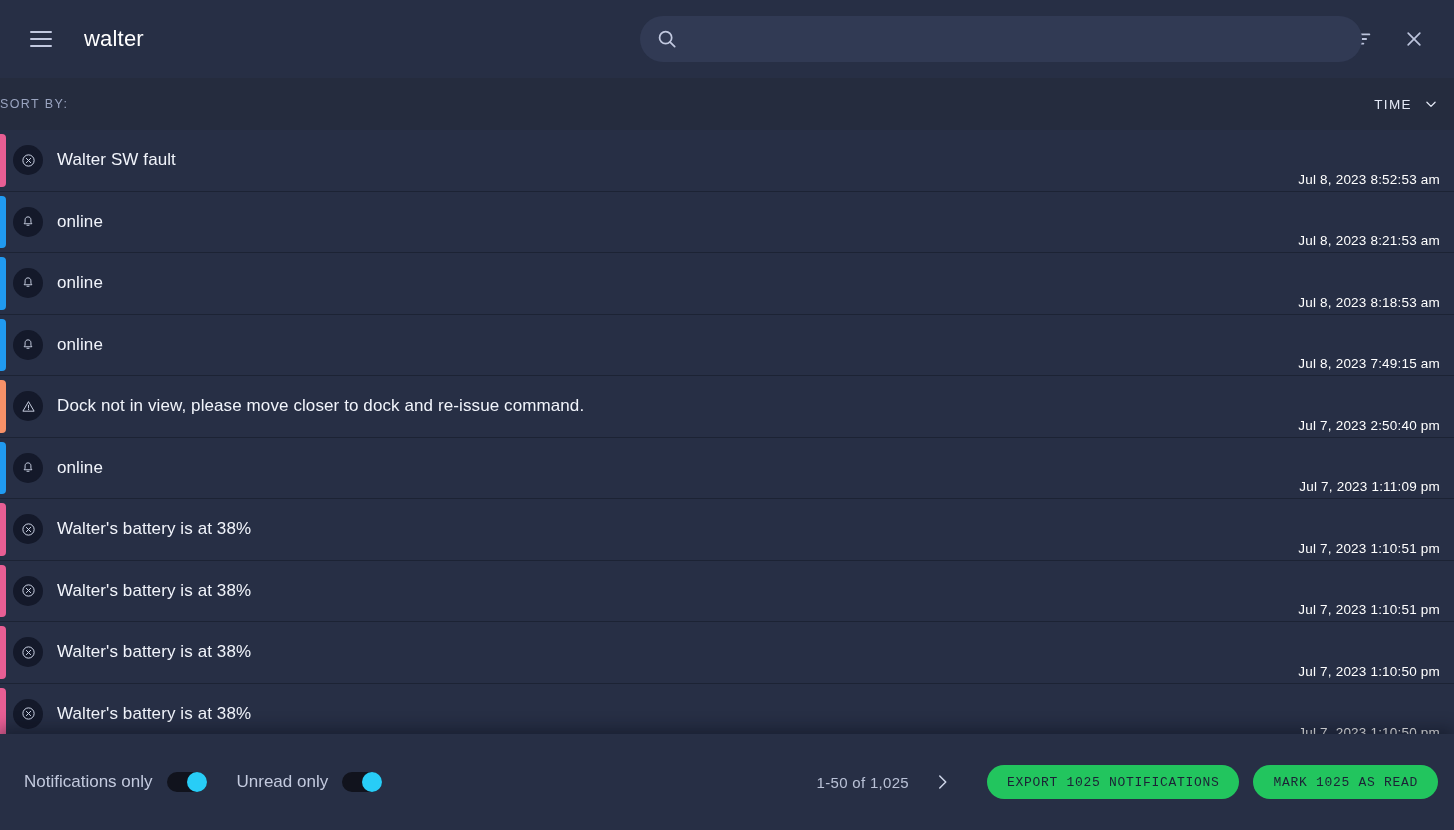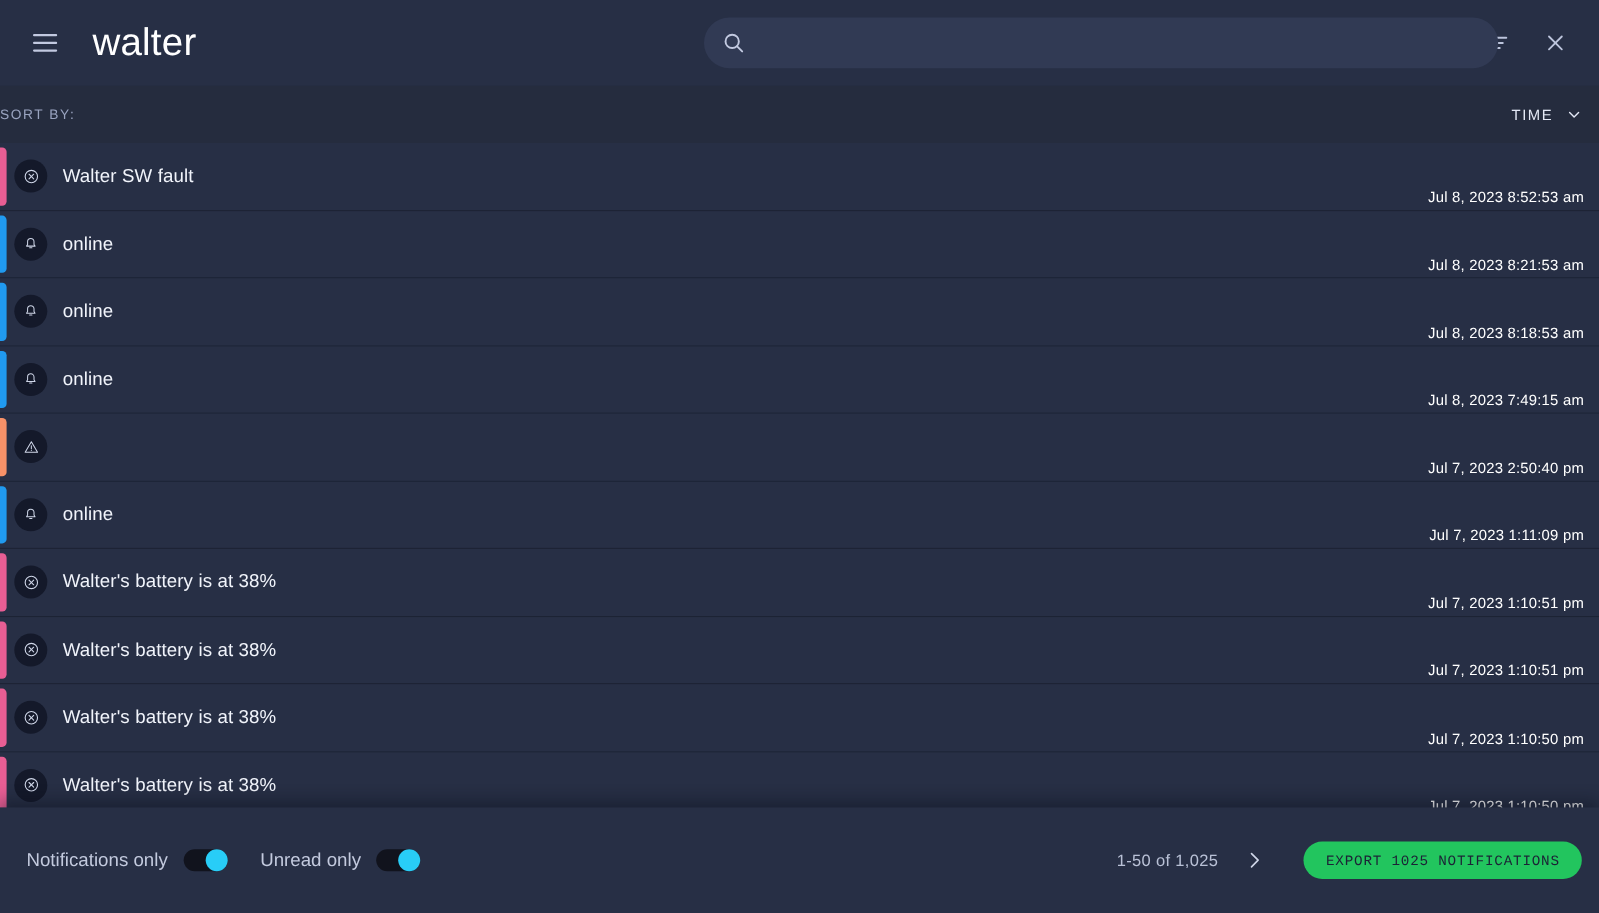--- a/index.html
+++ b/index.html
@@ -45,21 +45,21 @@
   }
   .hamburger span {
     display: block;
     width: 22px;
     height: 2px;
     background: #c2c9e0;
     border-radius: 1px;
   }
   .app-title {
     margin-left: 26px;
-    font-size: 35px;
+    font-size: 22px;
     font-weight: 400;
     color: #ffffff;
     letter-spacing: 0.2px;
     white-space: nowrap;
   }
   .search-wrap {
     position: absolute;
     left: 640px;
     top: 16px;
     width: 722px;
@@ -368,20 +368,21 @@
       <div class="row-sep"></div>
       <div class="row">
         <div class="bar" style="background: rgb(247, 145, 104);"></div>
         <div class="badge">
           <svg width="15" height="15" viewBox="0 0 24 24" fill="none">
             <path d="M12 4.2 21 19.5H3L12 4.2z" stroke="#cfd6e8" stroke-width="1.5" stroke-linejoin="round"></path>
             <line x1="12" y1="10" x2="12" y2="14.4" stroke="#cfd6e8" stroke-width="1.5" stroke-linecap="round"></line>
             <circle cx="12" cy="16.6" r="0.85" fill="#cfd6e8"></circle>
           </svg>
         </div>
+        <div class="row-text">Dock not in view, please move closer to dock and re-issue command.</div>
         <div class="row-time">Jul 7, 2023 2:50:40 pm</div>
       </div>
       <div class="row-sep"></div>
       <div class="row">
         <div class="bar" style="background: rgb(32, 154, 240);"></div>
         <div class="badge">
           <svg width="14" height="14" viewBox="0 0 24 24" fill="none">
             <path d="M12 3.2c-3 0-5 2.1-5 5v4.2L5.4 15h13.2L17 12.4V8.2c0-2.9-2-5-5-5z" stroke="#cfd6e8" stroke-width="1.6" stroke-linejoin="round"></path>
             <path d="M10.2 17.6h3.6" stroke="#cfd6e8" stroke-width="1.6" stroke-linecap="round"></path>
           </svg>
@@ -463,14 +464,15 @@
     <div class="pagination">
       <span class="page-count">1-50 of 1,025</span>
       <div class="page-next">
         <svg width="18" height="18" viewBox="0 0 24 24" fill="none">
           <polyline points="9,4 17,12 9,20" stroke="#cfd6e8" stroke-width="2" stroke-linecap="round" stroke-linejoin="round"></polyline>
         </svg>
       </div>
     </div>
 
     <button class="pill">EXPORT 1025 NOTIFICATIONS</button>
+    <button class="pill">MARK 1025 AS READ</button>
   </div>
 </div>
 
 </body></html>

